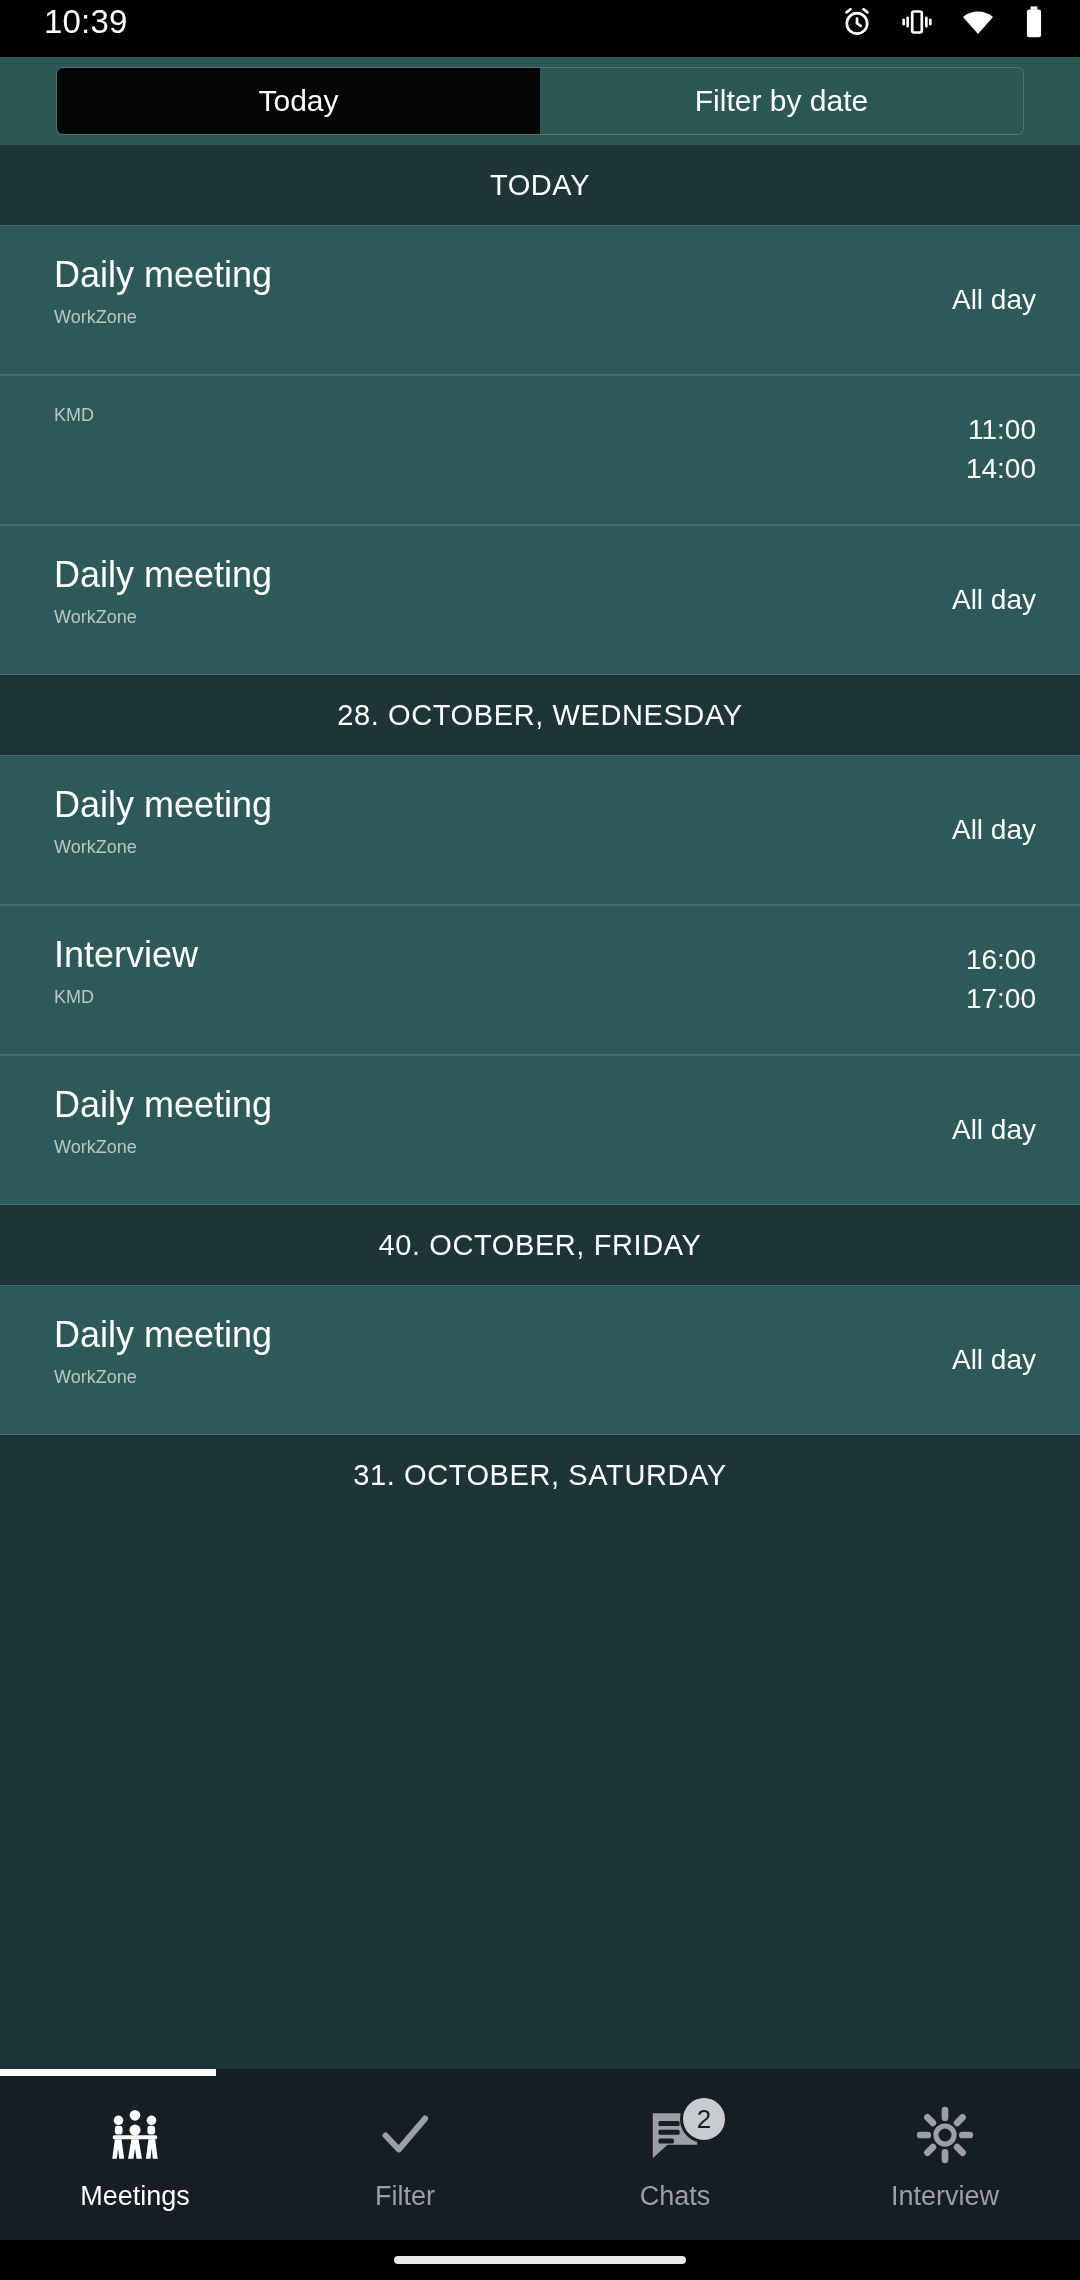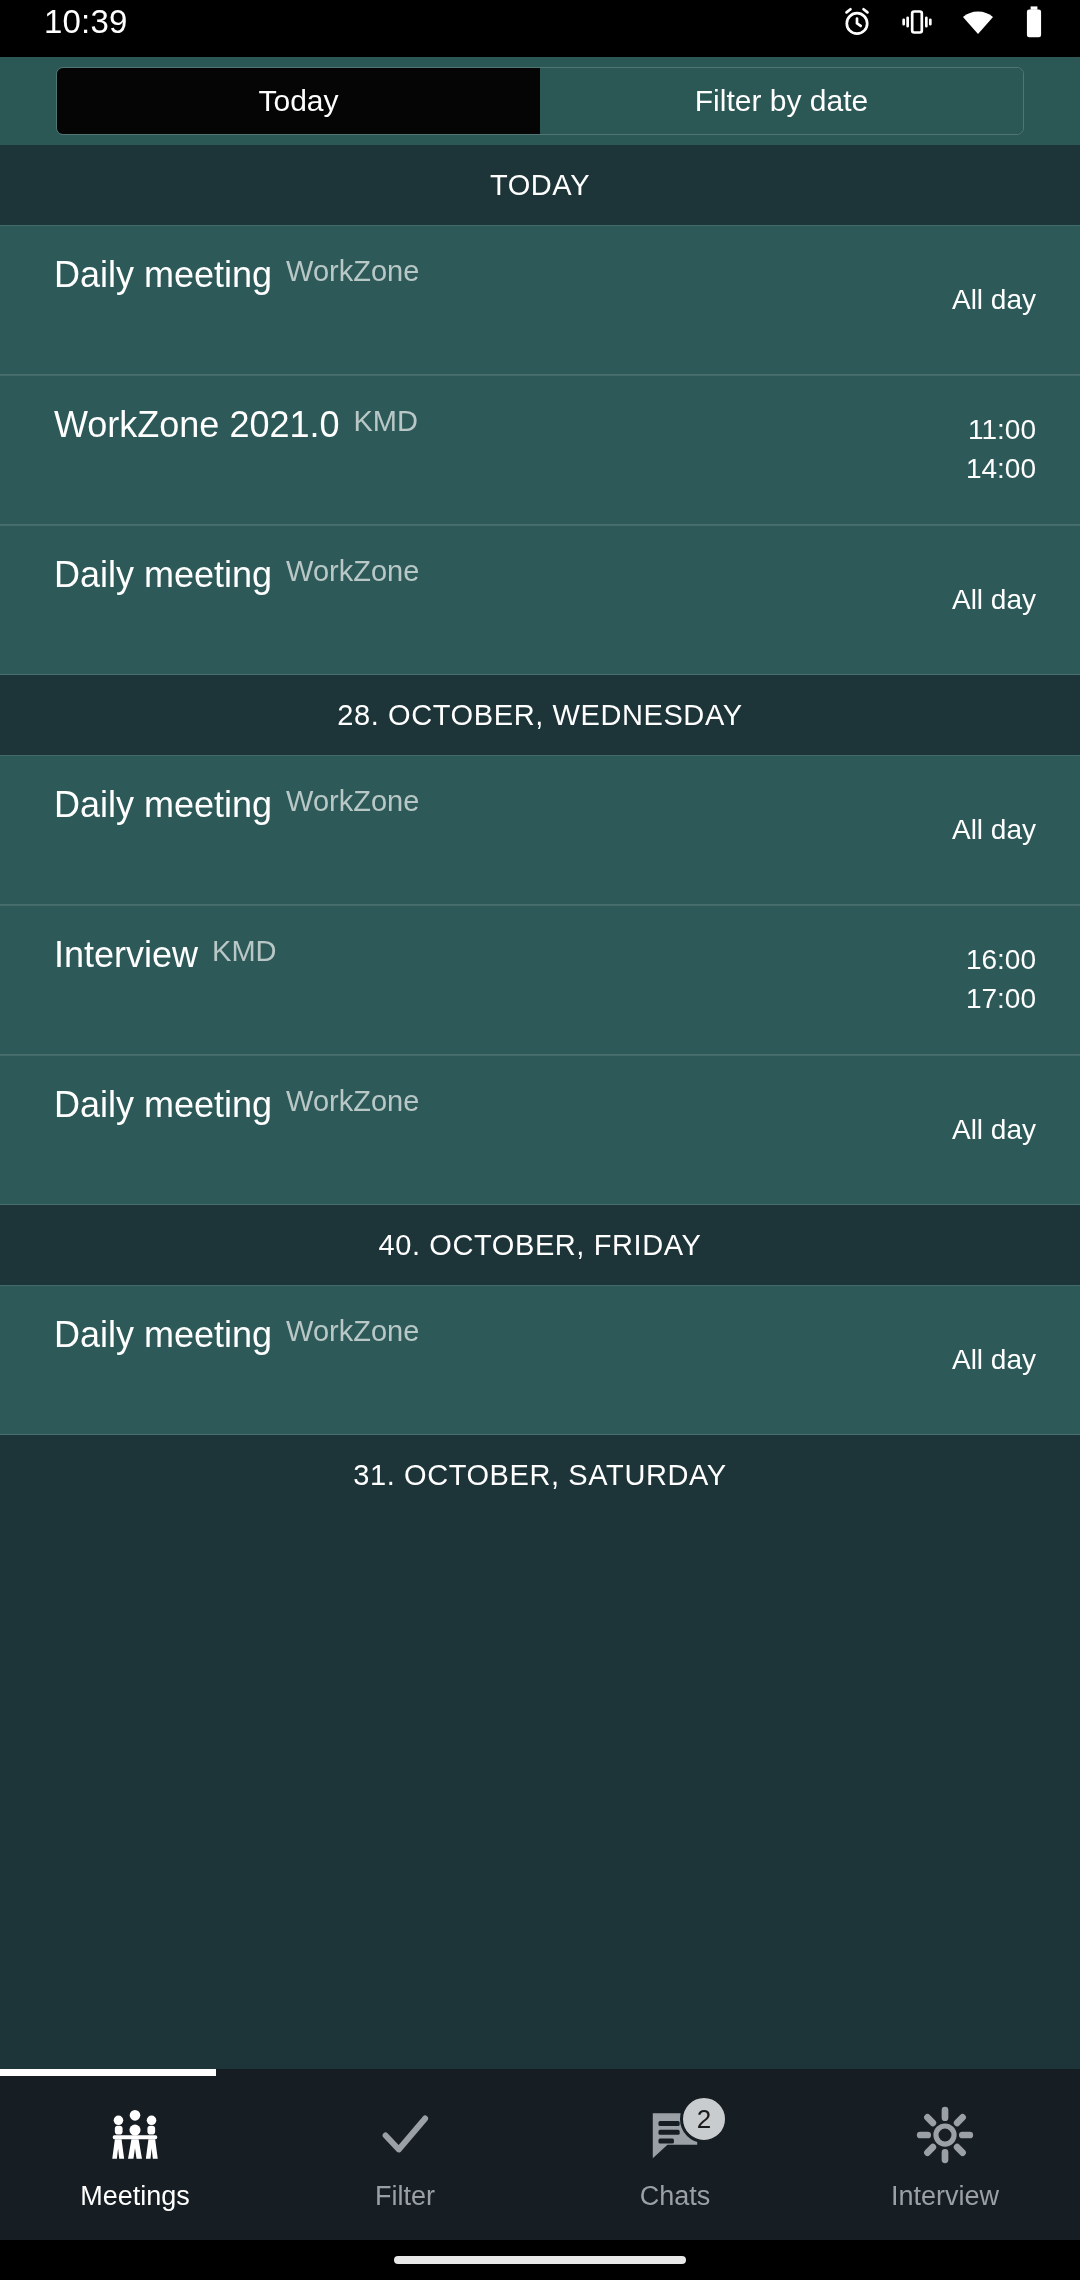--- a/index.html
+++ b/index.html
@@ -39,23 +39,23 @@
     height:80px; background:#1D3438; display:flex; align-items:center;
     justify-content:center; color:#ffffff; font-size:29px; letter-spacing:.6px;
   }
   .event-row{
     background:#2D5A58; padding:26px 44px 26px 54px;
     display:flex; align-items:flex-start; justify-content:space-between;
     border-bottom:1px solid rgba(255,255,255,.13);
     border-top:1px solid rgba(255,255,255,.10);
     min-height:150px;
   }
-  .event-left{ display:flex; gap:14px; padding-top:4px; }
+  .event-left{ display:flex; flex-direction:column; gap:14px; padding-top:4px; }
   .event-title{ color:#ffffff; font-size:36px; line-height:1.05; }
-  .event-sub{ color:#B9C8C6; font-size:29px; line-height:1.05; }
+  .event-sub{ color:#B9C8C6; font-size:18px; line-height:1.05; }
   .event-right{
     display:flex; flex-direction:column; align-items:flex-end;
     justify-content:center; align-self:center;
     color:#ffffff; font-size:28px; line-height:1.38; text-align:right;
   }
 
   
   #bottom-nav{
     height:171px; background:#161D23; display:flex; position:relative;
   }
@@ -128,21 +128,20 @@
       <div class="event-left">
         <div class="event-title">Daily meeting</div>
         <div class="event-sub">WorkZone</div>
       </div>
       <div class="event-right">
         <div>All day</div>
       </div>
     </div>
     <div class="event-row">
       <div class="event-left">
-        <div class="event-title">WorkZone 2021.0</div>
         <div class="event-sub">KMD</div>
       </div>
       <div class="event-right">
         <div>11:00</div>
         <div>14:00</div>
       </div>
     </div>
     <div class="event-row">
       <div class="event-left">
         <div class="event-title">Daily meeting</div>

